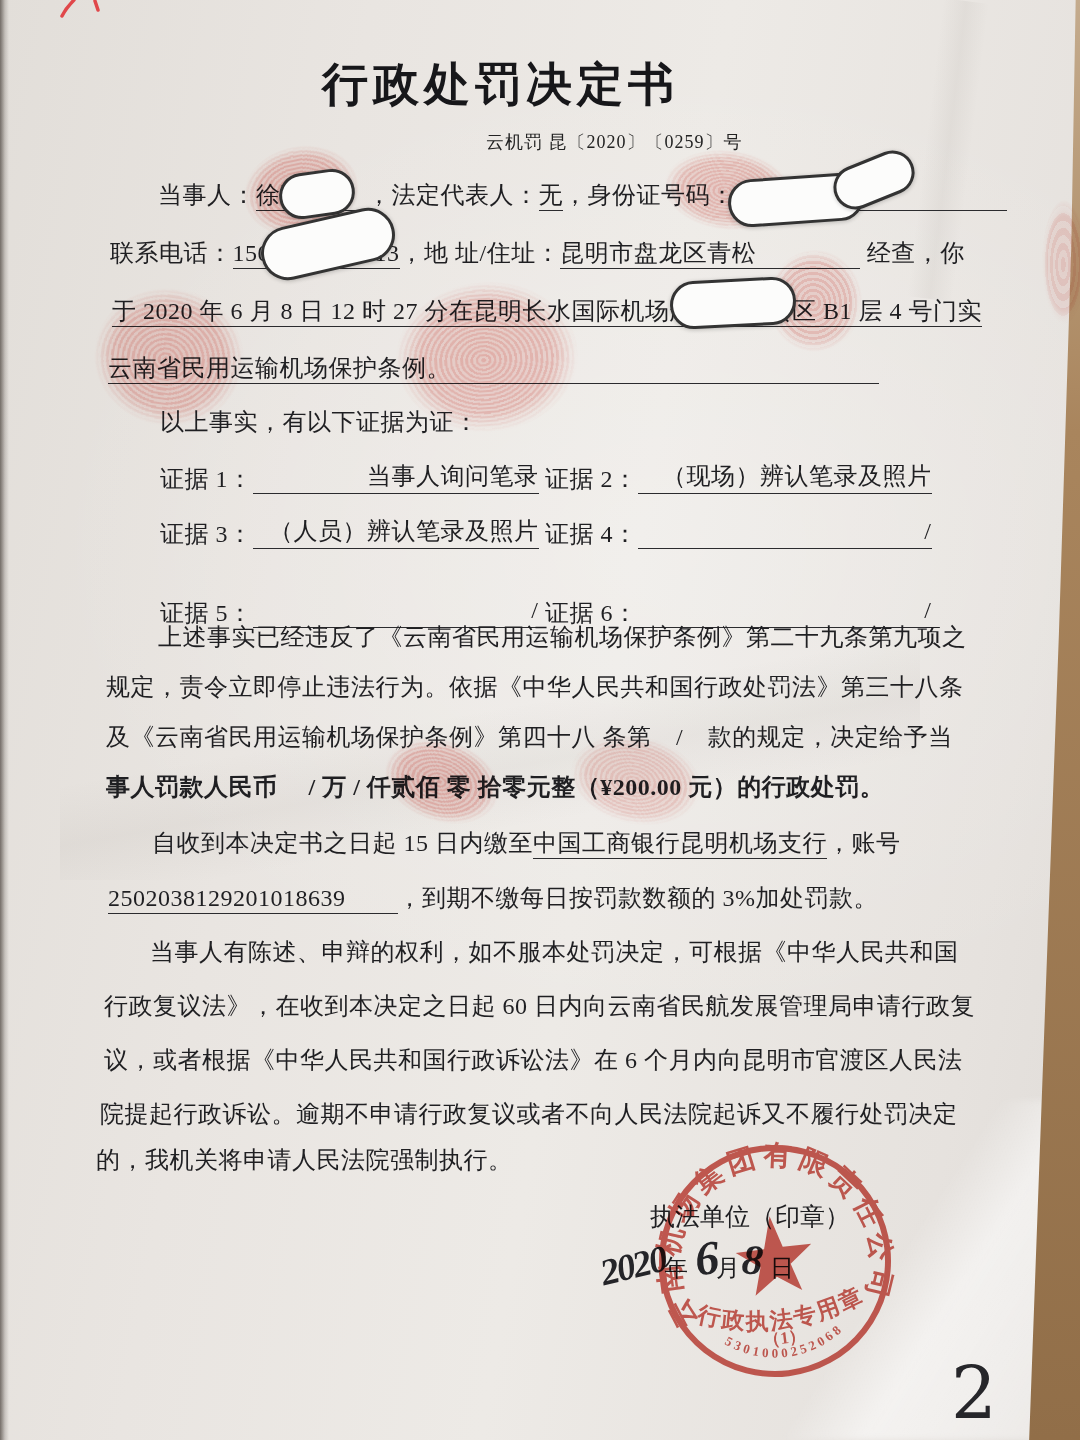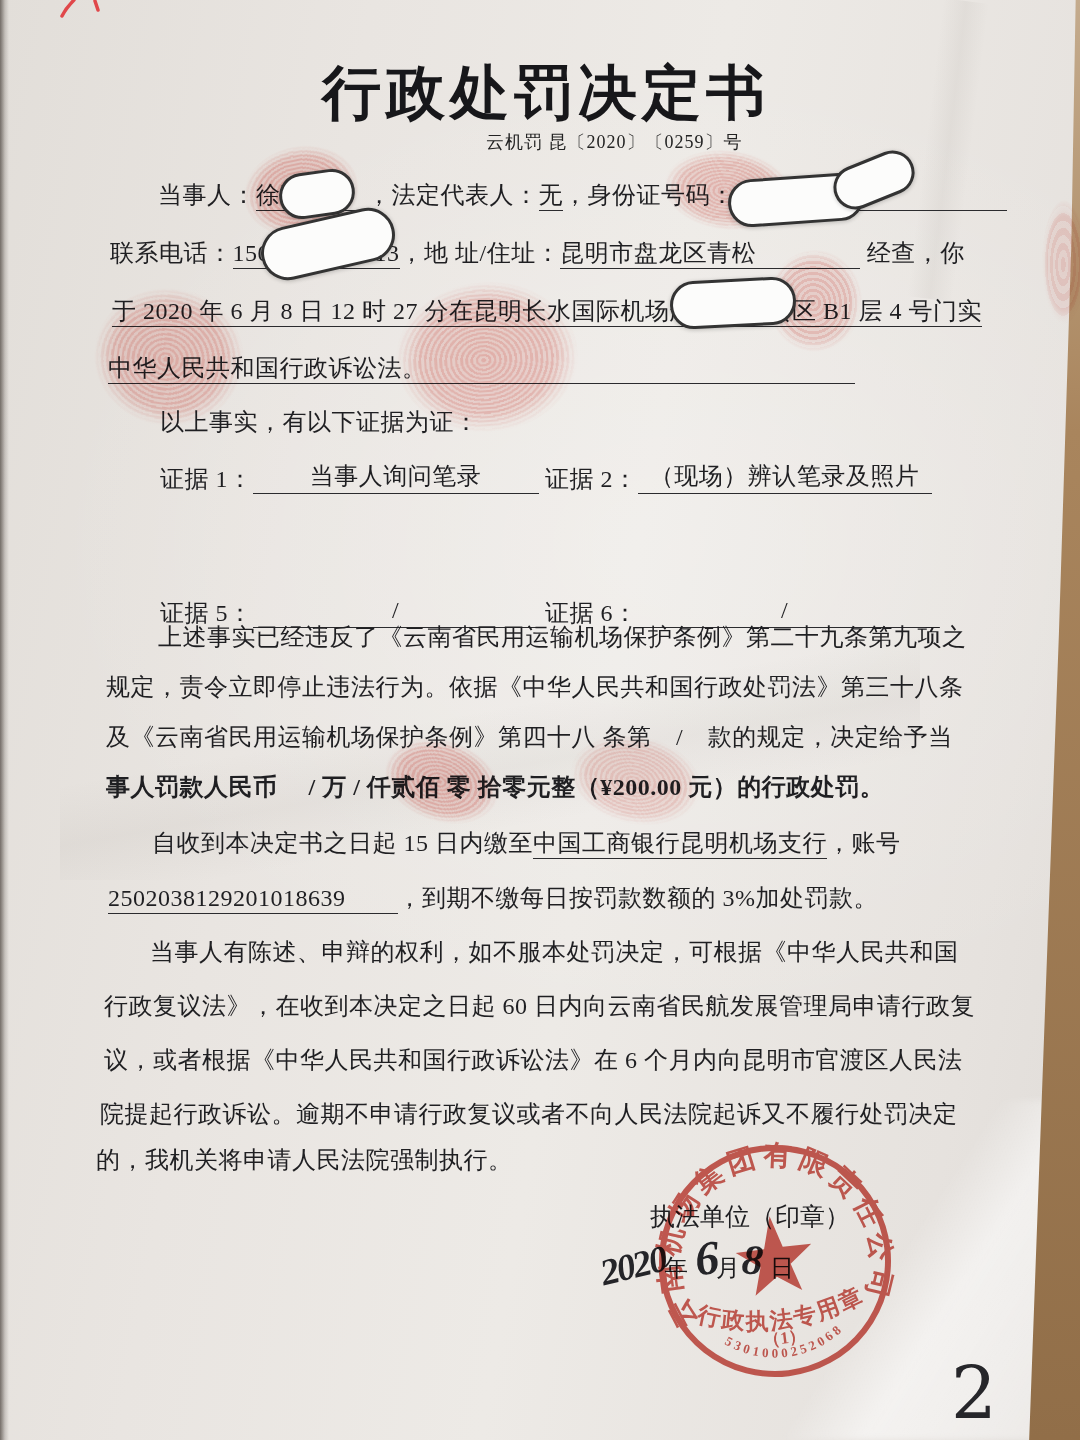--- a/index.html
+++ b/index.html
@@ -25,22 +25,22 @@
     filter:blur(3px);}
   #left-edge{position:absolute; left:0; top:0; bottom:0; width:9px;
     background:linear-gradient(90deg,rgba(56,48,42,.65),rgba(56,48,42,.18) 55%,transparent);}
   #table-edge{position:absolute; right:0; top:0; bottom:0; width:62px;
     background:linear-gradient(180deg,#c4ab8d 0%,#a9855d 30%,#916e48 100%);
     clip-path:polygon(93% 0,100% 0,100% 100%,18% 100%,66% 44%,86% 17%);}
   
   .bline{position:absolute; font-size:24px; color:#1f1f22; white-space:pre; letter-spacing:.5px; line-height:1.25;}
   .u{border-bottom:1.6px solid #2b2b2e; padding-bottom:2px;}
   .b{font-weight:normal;}
-  .blank{display:inline-block; text-align:center; vertical-align:bottom;}
-  #title{position:absolute; left:322px; top:54px; font-size:59px; font-weight:bold; letter-spacing:5px; color:#17171a;}
+  .blank{display:inline-block; text-align:right; vertical-align:bottom;}
+  #title{position:absolute; left:322px; top:54px; font-size:46px; font-weight:bold; letter-spacing:5px; color:#17171a;}
   #docnum{position:absolute; left:486px; top:130px; font-size:18px; color:#222; letter-spacing:1px;}
   #unit-label{position:absolute; left:650px; top:1200px; font-size:25px; color:#1f1f22;}
   
   #dateline{position:absolute; left:598px; top:1234px; width:260px; height:80px; color:#1c1c1e;}
   .printed-dt{position:absolute; font-size:24px; top:18px;}
   .hand{position:absolute; font-style:italic; font-weight:bold; color:#242428;}
   #hy{left:2px; top:10px; font-size:37px; transform:rotate(-14deg); letter-spacing:-2px;}
   #uy{left:66px;} #um{left:118px;} #ud{left:172px;}
   #hm{left:97px; top:-4px; font-size:48px; transform:rotate(-6deg);}
   #hd{left:144px; top:2px; font-size:42px; transform:rotate(4deg);}
@@ -77,23 +77,24 @@
     <path d="M22 16 C26 8 31 3 34 0" stroke="#e0474a" stroke-width="3.5" fill="none" stroke-linecap="round"></path>
     <path d="M55 1 l3 9" stroke="#e0474a" stroke-width="3.5" fill="none" stroke-linecap="round"></path>
   </svg>
 
   <div id="title">行政处罚决定书</div>
   <div id="docnum">云机罚 昆〔2020〕〔0259〕号</div>
 
   <div class="bline" style="left:158px; top:180px;"><span>当事人：</span><span class="u">徐彩</span><span class="u blank" style="width: 62px;"></span><span>，法定代表人：</span><span class="u">无</span><span>，身份证号码：</span><span class="u">53222419</span><span class="u blank" style="width: 172px;"></span></div>
   <div class="bline" style="left:110px; top:238px;"><span>联系电话：</span><span class="u">1508</span><span class="u blank" style="width: 92px;"></span><span class="u">13</span><span>，地 址/住址：</span><span class="u">昆明市盘龙区青松</span><span class="u blank" style="width: 104px;"></span><span> 经查，你</span></div>
   <div class="bline" style="left:112px; top:296px;"><span class="u">于 2020 年 6 月 8 日 12 时 27 分在昆明长水国际机场航站楼公共区 B1 层 4 号门实</span></div>
-  <div class="bline" style="left:108px; top:353px;"><span class="u">中华人民共和国行政诉讼法。</span><span class="u blank" style="width: 428px;"></span></div>
+  <div class="bline" style="left:108px; top:353px;"><span class="u">云南省民用运输机场保护条例。</span><span class="u blank" style="width: 428px;"></span></div>
   <div class="bline" style="left:160px; top:407px;"><span>以上事实，有以下证据为证：</span></div>
   <div class="bline" style="left:160px; top:461px;"><span>证据 1：</span><span class="u blank" style="width: 286px;">当事人询问笔录</span><span> 证据 2：</span><span class="u blank" style="width: 294px;">（现场）辨认笔录及照片</span></div>
+  <div class="bline" style="left:160px; top:516px;"><span>证据 3：</span><span class="u blank" style="width: 286px;">（人员）辨认笔录及照片</span><span> 证据 4：</span><span class="u blank" style="width: 294px;">/</span></div>
   <div class="bline" style="left:160px; top:571px;margin-top:24px;"><span>证据 5：</span><span class="u blank" style="width: 286px;">/</span><span> 证据 6：</span><span class="u blank" style="width: 294px;">/</span></div>
   <div class="bline" style="left:158px; top:622px;"><span>上述事实已经违反了《云南省民用运输机场保护条例》第二十九条第九项之</span></div>
   <div class="bline" style="left:106px; top:672px;"><span>规定，责令立即停止违法行为。依据《中华人民共和国行政处罚法》第三十八条</span></div>
   <div class="bline" style="left:106px; top:722px;"><span>及《云南省民用运输机场保护条例》第四十八 条第　/　款的规定，决定给予当</span></div>
   <div class="bline" style="left:106px; top:772px;font-weight:bold;"><span>事人罚款人民币　 / 万 / 仟贰佰 零 拾零元整（¥200.00 元）的行政处罚。</span></div>
   <div class="bline" style="left:152px; top:828px;"><span>自收到本决定书之日起 15 日内缴至</span><span class="u b">中国工商银行昆明机场支行</span><span>，账号</span></div>
   <div class="bline" style="left:108px; top:883px;"><span class="u b">2502038129201018639</span><span class="u blank" style="width: 52px;"></span><span>，到期不缴每日按罚款数额的 3%加处罚款。</span></div>
   <div class="bline" style="left:150px; top:937px;"><span>当事人有陈述、申辩的权利，如不服本处罚决定，可根据《中华人民共和国</span></div>
   <div class="bline" style="left:104px; top:991px;text-align:center;"><span>行政复议法》，在收到本决定之日起 60 日内向云南省民航发展管理局申请行政复</span></div>
   <div class="bline" style="left:104px; top:1045px;"><span>议，或者根据《中华人民共和国行政诉讼法》在 6 个月内向昆明市官渡区人民法</span></div>

